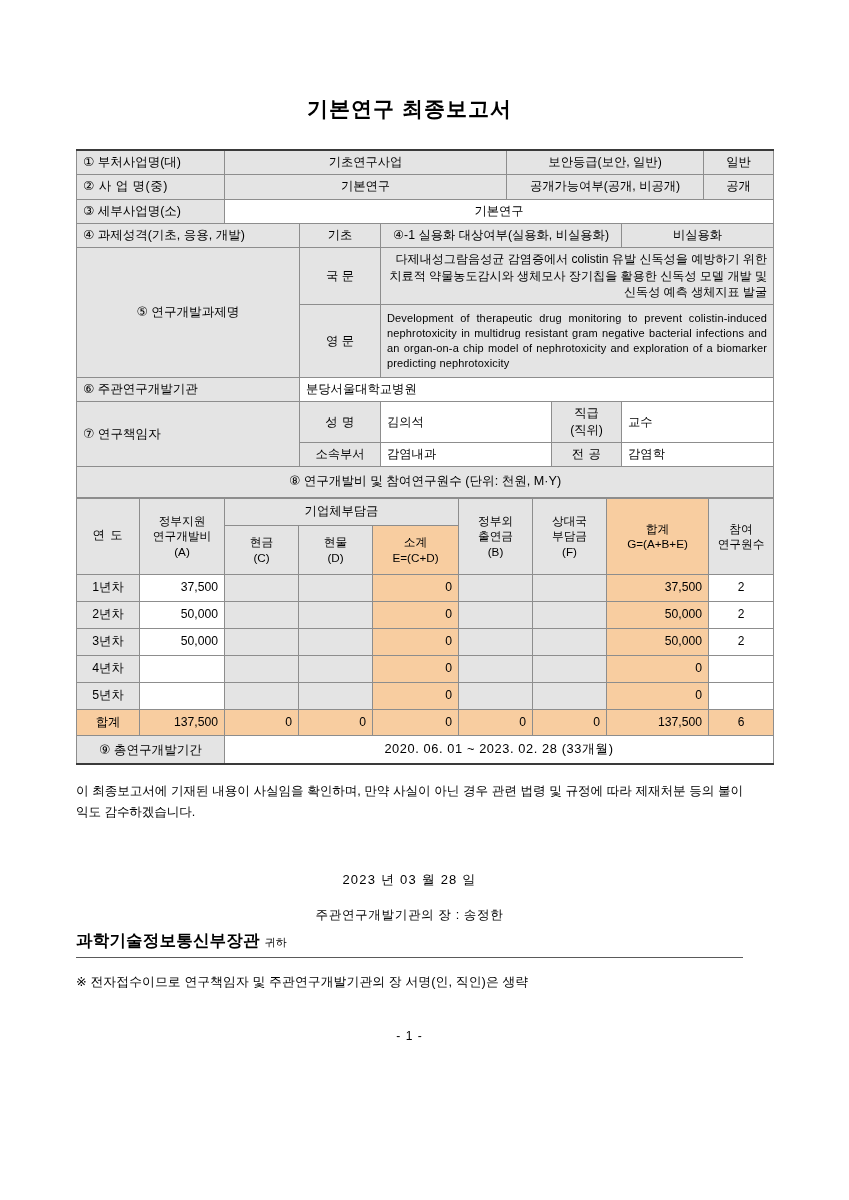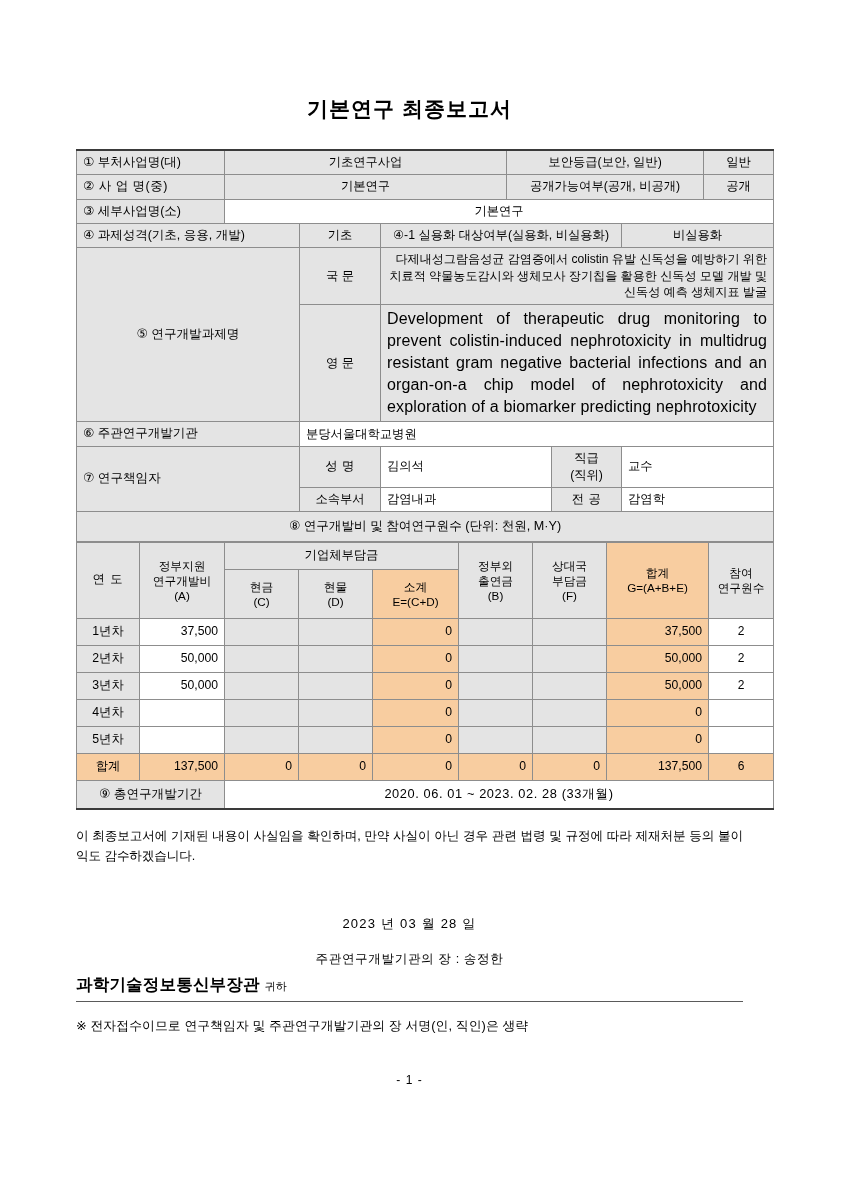--- a/index.html
+++ b/index.html
@@ -46,21 +46,21 @@
     word-break: keep-all;
   }
   .gray { background: #e4e4e4; }
   .white { background: #ffffff; }
   .orange { background: #f8cda0; }
   .c { text-align: center; }
   .l { text-align: left; }
   .lbl { font-size: 12.5px; }
   .sp { letter-spacing: 0.5px; }
   .eng {
-    font-size: 16px;
+    font-size: 11px;
     letter-spacing: 0.15px;
     line-height: 1.48;
     text-align: justify;
   }
   .kor-title {
     font-size: 12.1px;
     line-height: 1.45;
     text-align: right;
   }
   .hdr-sec {

